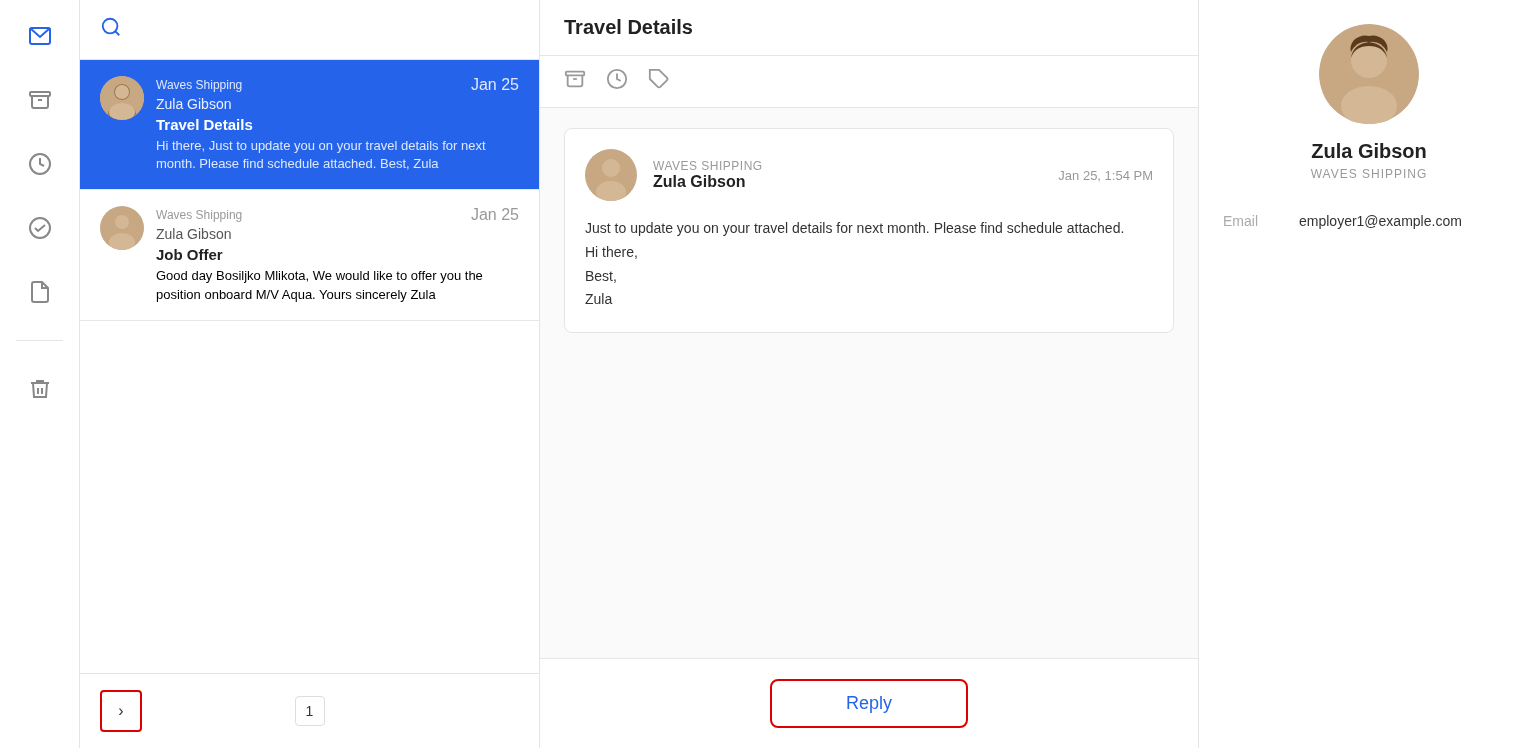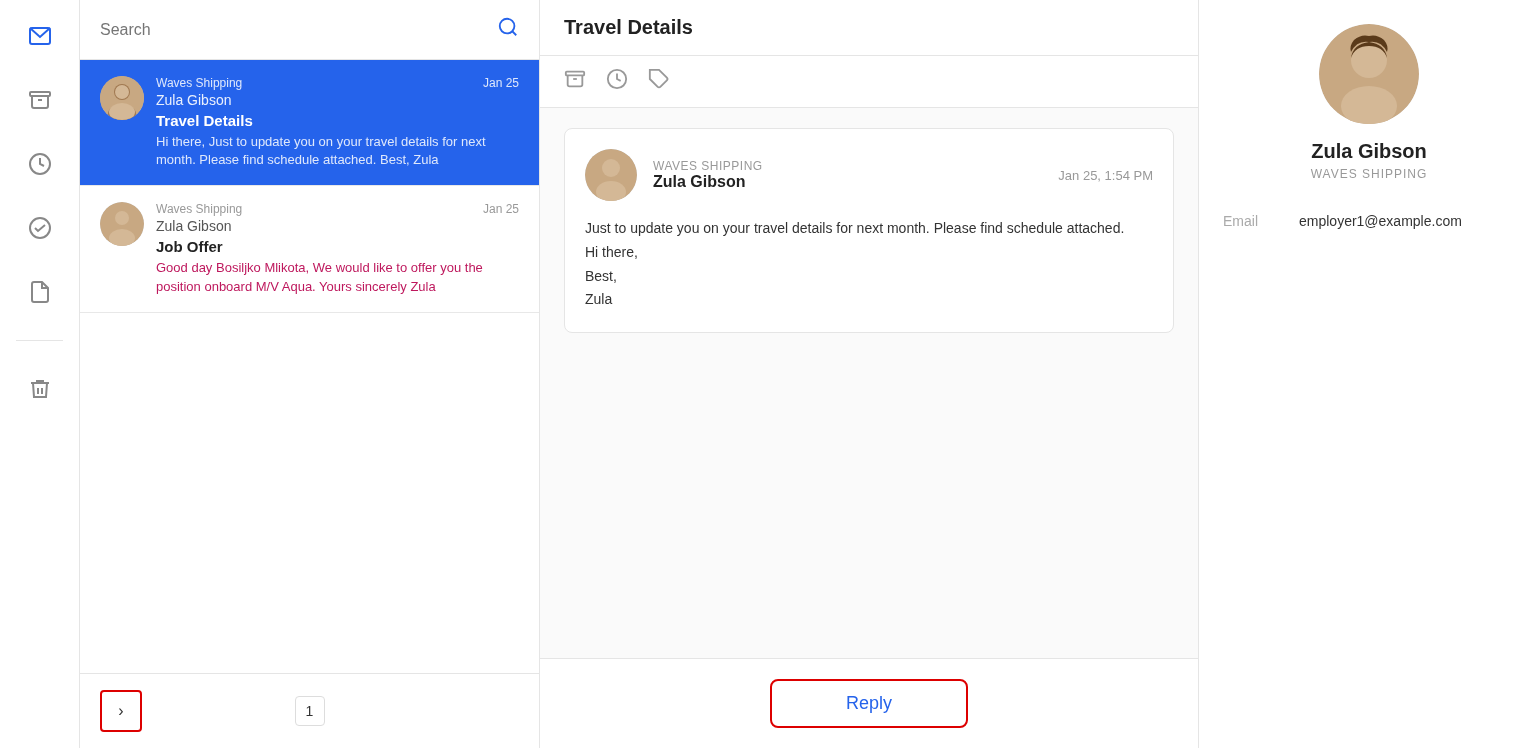--- a/index.html
+++ b/index.html
@@ -126,40 +126,40 @@
       display: flex;
       justify-content: space-between;
       align-items: center;
       margin-bottom: 2px;
     }
     .sender-company {
       font-size: 12px;
       color: #999;
     }
     .date-text {
-      font-size: 12px;
+      font-size: 16px;
       color: #999;
     }
     .sender-name {
       font-size: 14px;
       color: #555;
       margin-bottom: 4px;
     }
     .email-item.selected .sender-name {
       color: rgba(255,255,255,0.9);
     }
     .subject-text {
       font-size: 15px;
       font-weight: 700;
       color: #222;
       margin-bottom: 4px;
     }
     .preview-text {
       font-size: 13px;
-      color: #be185d;
+      color: #000000;
       line-height: 1.4;
       display: -webkit-box;
       -webkit-line-clamp: 3;
       -webkit-box-orient: vertical;
       overflow: hidden;
     }
 
     .email-list-footer {
       padding: 16px 20px;
       display: flex;
@@ -393,21 +393,20 @@
       <polyline points="3,6 5,6 21,6"></polyline>
       <path d="M19 6l-1 14H6L5 6"></path>
       <path d="M10 11v6M14 11v6"></path>
       <path d="M9 6V4h6v2"></path>
     </svg>
   </div>
 </div>
 
 <div class="email-list-panel">
   <div class="search-bar">
-    <input class="search-input" type="text" value="" placeholder="Search" style="">
     <span class="search-icon-btn">
       <svg width="22" height="22" viewBox="0 0 24 24" fill="none" stroke="#2563eb" stroke-width="2">
         <circle cx="11" cy="11" r="8"></circle>
         <line x1="21" y1="21" x2="16.65" y2="16.65"></line>
       </svg>
     </span>
   </div>
 
   <div class="email-items">
 

